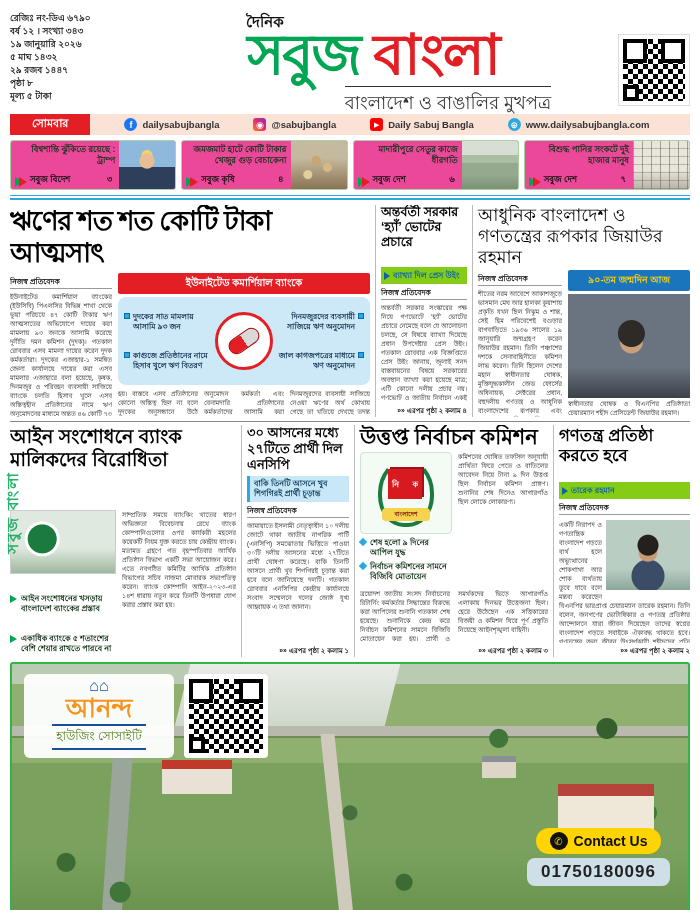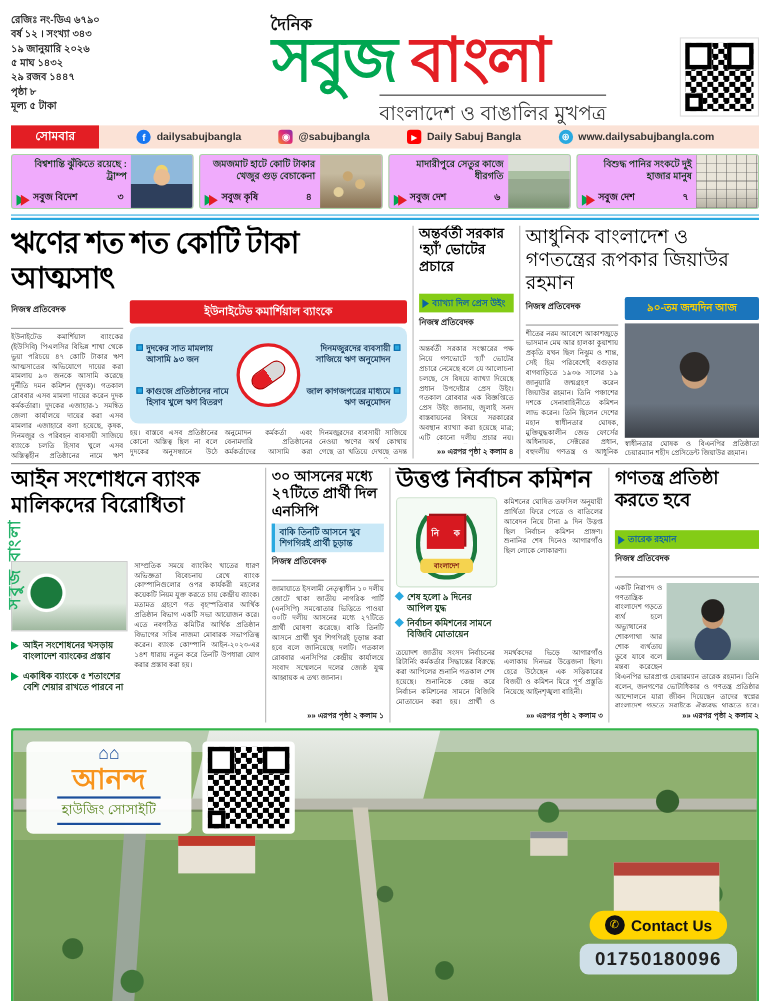--- a/index.html
+++ b/index.html
@@ -28,21 +28,21 @@
   .day-badge { background:#E31E24; color:#fff; font-weight:bold; font-size:11px; padding:3px 22px; height:21px; display:flex; align-items:center; }
   .soc-item { display:flex; align-items:center; gap:5px; margin-left:34px; font-weight:bold; }
   .ic { width:13px; height:13px; border-radius:3px; display:inline-flex; align-items:center; justify-content:center; color:#fff; font-size:9px; font-weight:bold; }
   .ic-fb { background:#1877F2; border-radius:50%; }
   .ic-ig { background:linear-gradient(45deg,#F58529,#DD2A7B 55%,#8134AF); }
   .ic-yt { background:#FF0000; font-size:7px; }
   .ic-web { background:#2AA9E0; border-radius:50%; font-size:9px; }
 
   
   .teaser-row { display:flex; gap:5px; margin-top:5px; height:50px; }
-  .teaser { flex:1; background:#f0abfc; border:1px solid #A9D3A4; border-radius:3px; display:flex; overflow:hidden; }
+  .teaser { flex:1; background:#ec4899; border:1px solid #A9D3A4; border-radius:3px; display:flex; overflow:hidden; }
   .t-left { flex:1; display:flex; flex-direction:column; justify-content:space-between; padding:3px 4px 2px 4px; }
   .t-title { font-size:8.5px; font-weight:bold; color:#14351b; text-align:right; line-height:10.5px; }
   .t-sec-row { display:flex; align-items:flex-end; gap:3px; font-size:8.5px; font-weight:bold; color:#111; }
   .t-page { margin-left:auto; padding-right:3px; }
   .play { width:12px; height:10px; position:relative; flex:0 0 12px; }
   .play i, .play b { position:absolute; top:0; width:0; height:0; border-top:5px solid transparent; border-bottom:5px solid transparent; }
   .play i { left:0; border-left:8px solid #00A651; }
   .play b { left:4px; border-left:8px solid #E31E24; }
   .t-photo { width:56px; }
   .ph-trump { background:
@@ -56,21 +56,21 @@
       linear-gradient(180deg,#c5ba9f 0 35%, #8a7354); }
   .ph-bridge { background:
       linear-gradient(180deg,#d9ded4 0 30%, #aabfa2 30% 45%, #96a98f 45% 70%, #7b9172); }
   .ph-building { background:
       repeating-linear-gradient(90deg, rgba(90,90,90,.5) 0 1px, transparent 1px 9px),
       repeating-linear-gradient(0deg, rgba(90,90,90,.35) 0 1px, transparent 1px 8px),
       linear-gradient(180deg,#e9e5da 0 60%, #b7b2a4); }
   .blue-rule { height:3px; background:#2AA9E0; margin-top:5px; border-bottom:2px solid #ffffff; box-shadow:0 2px 0 #2AA9E0; }
 
   
-  .byline { font-size:7.5px; font-weight:bold; color:#111; border-bottom:1px solid #999; padding-bottom:10px; margin:3px 0; }
+  .byline { font-size:7.5px; font-weight:bold; color:#111; border-bottom:1px solid #999; padding-bottom:0; margin:3px 0; }
   .body-txt { font-size:6.4px; line-height:9px; color:#222; text-align:justify; overflow:hidden; }
   .cont { font-size:6.8px; font-weight:bold; text-align:right; color:#111; margin-top:2px; }
   .vdiv { width:1px; background:#bbb; }
 
   .top-band { display:flex; gap:5px; margin-top:7px; height:212px; overflow:hidden; }
   .hline { border:none; border-top:1px solid #888; margin:4px 0 3px 0; }
   .bottom-band { display:flex; gap:5px; height:232px; overflow:hidden; }
 
   
   .lead { width:360px; display:flex; flex-direction:column; }
@@ -112,21 +112,21 @@
   .caption { font-size:6.4px; line-height:8.5px; color:#222; margin-top:2px; text-align:justify; }
 
   
   .bank { width:226px; display:flex; flex-direction:column;gap:36px; }
   .bank-head { font-size:19px; font-weight:bold; line-height:23px; color:#000; }
   .bank-row { display:flex; gap:6px; margin-top:3px; }
   .bank-left { width:106px; }
   .ph-banklogo { height:64px; border:1px solid #ccc; background:
       radial-gradient(circle at 30% 45%, #1b7a3d 0 14px, #fff 15px 17px, transparent 18px),
       linear-gradient(180deg,#dfe9df 0 60%, #9fb89f); }
-  .g-bullet { display:flex; gap:4px; font-size:8px; font-weight:bold; line-height:10px; color:#0d2d12; margin-top:8px; }
+  .g-bullet { display:flex; gap:4px; font-size:8px; font-weight:bold; line-height:10px; color:#0d2d12; margin-top:20px;font-family:Liberation Serif, serif; }
   .g-bullet .tri { width:0; height:0; border-top:4px solid transparent; border-bottom:4px solid transparent; border-left:7px solid #00A651; flex:0 0 7px; margin-top:1px; }
   .bank-right { flex:1; }
   .bank-bottom { margin-top:3px; column-count:2; column-gap:8px; height:56px; }
   .watermark { position:absolute; left:-28px; top:500px; transform:rotate(-90deg); color:#00A651; font-size:15px; font-weight:bold; letter-spacing:2px; opacity:.85; }
 
   
   .ncp { width:102px; display:flex; flex-direction:column; }
   .ncp-head { font-size:13px; font-weight:bold; line-height:16px; color:#000; }
   .sub-box { background:#C9E8F7; color:#0B3A5C; font-size:8px; font-weight:bold; line-height:10px; padding:3px 4px; border-left:3px solid #2AA9E0; margin-top:3px; }
   .ncp .body-txt { flex:1; }

